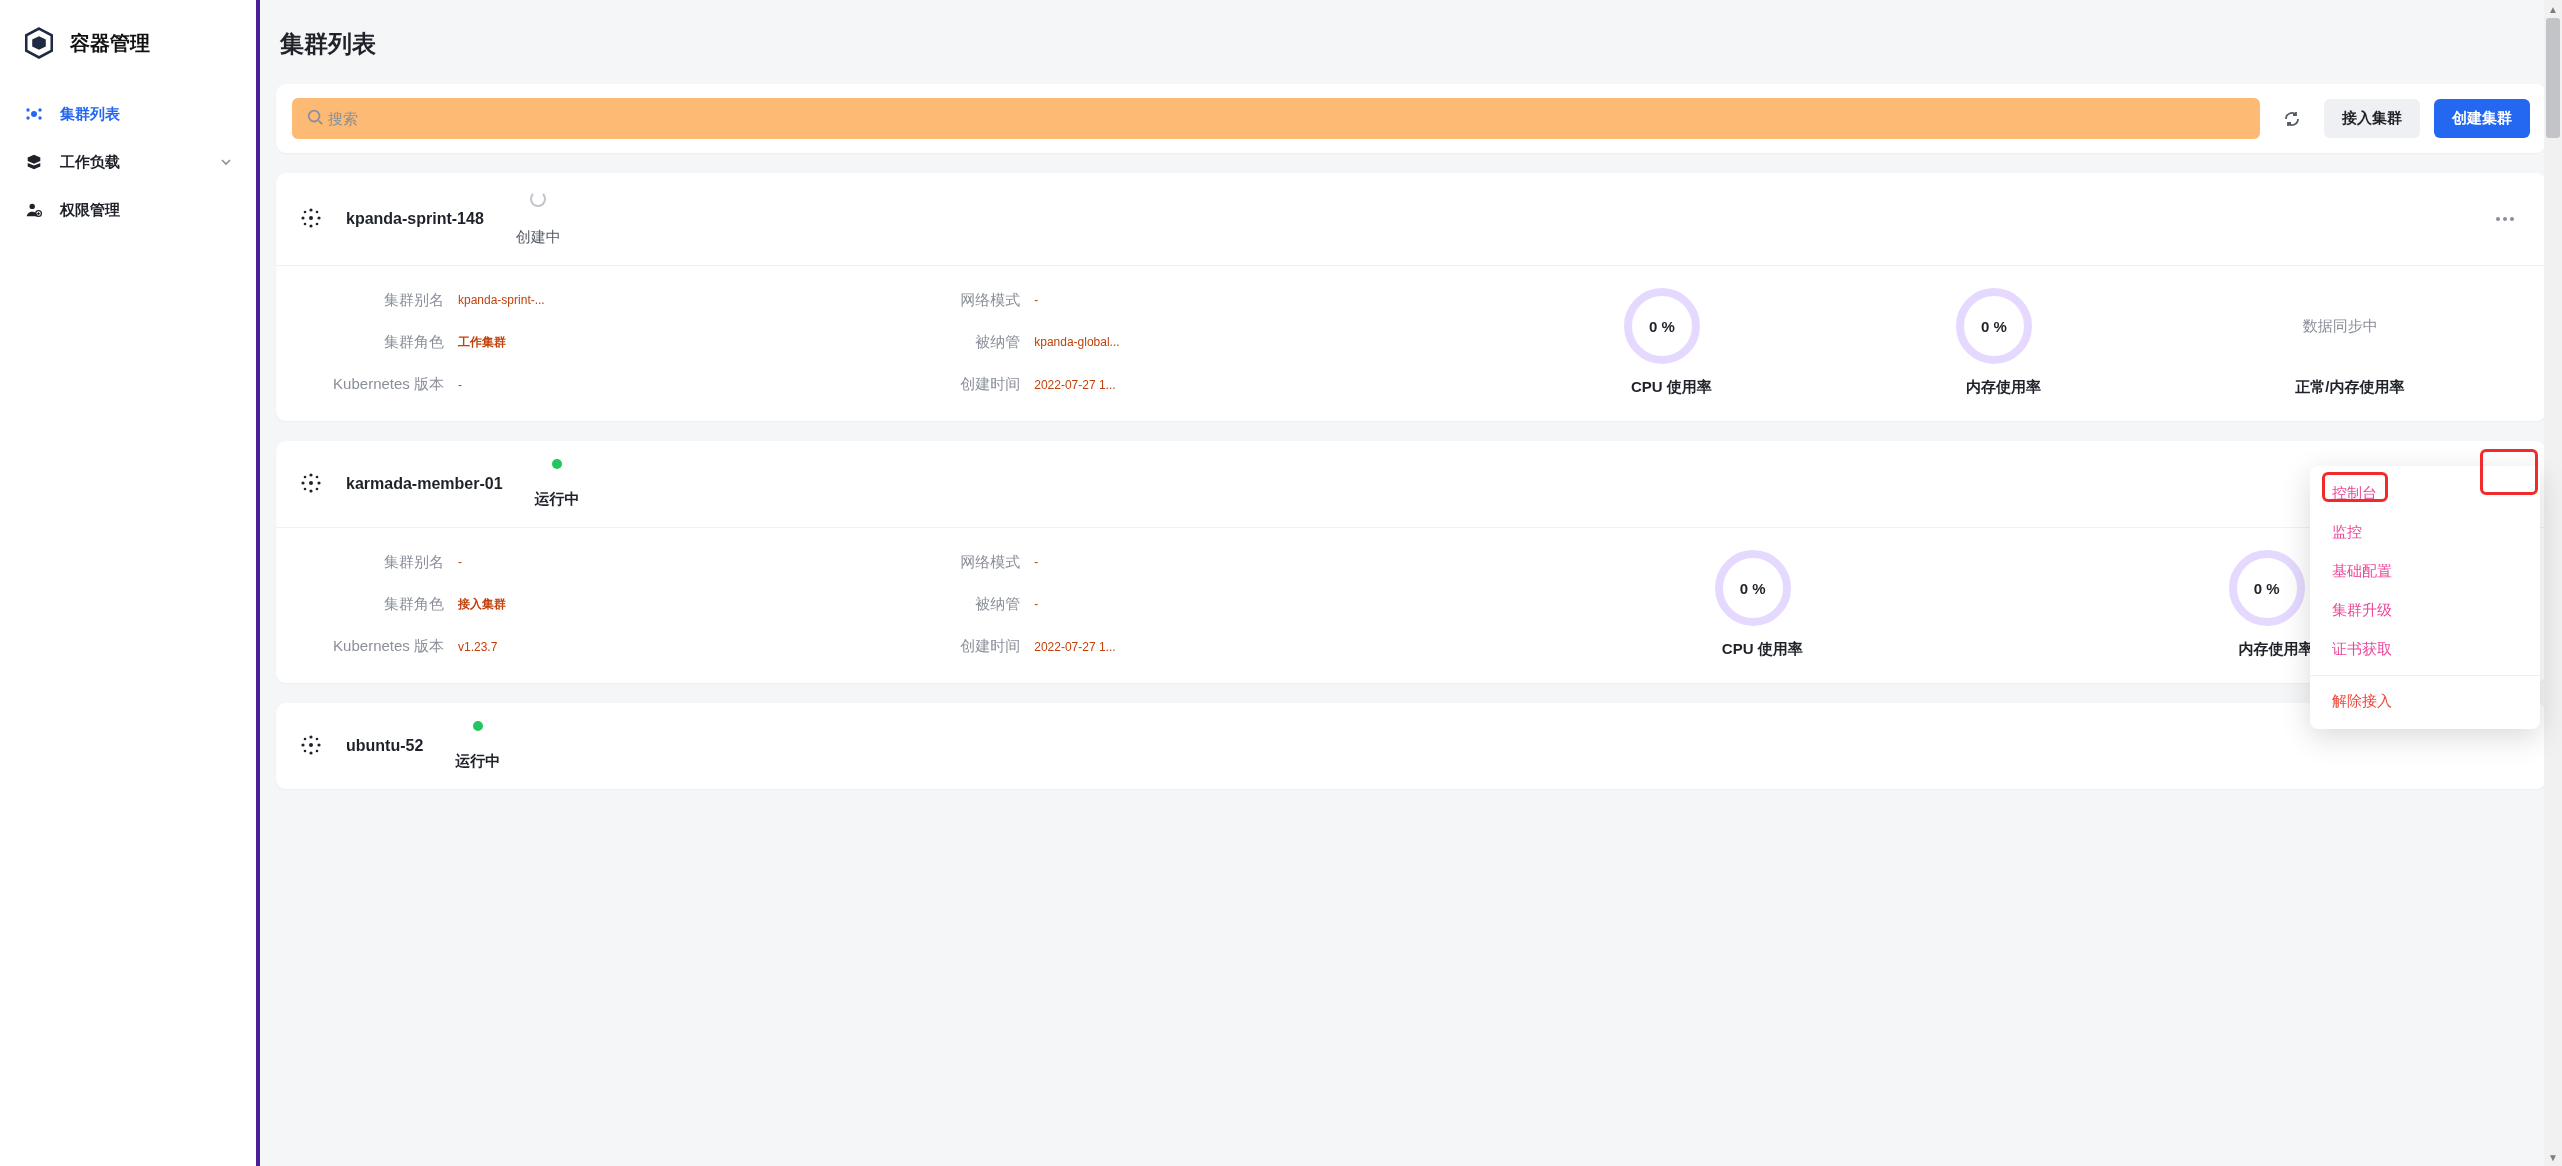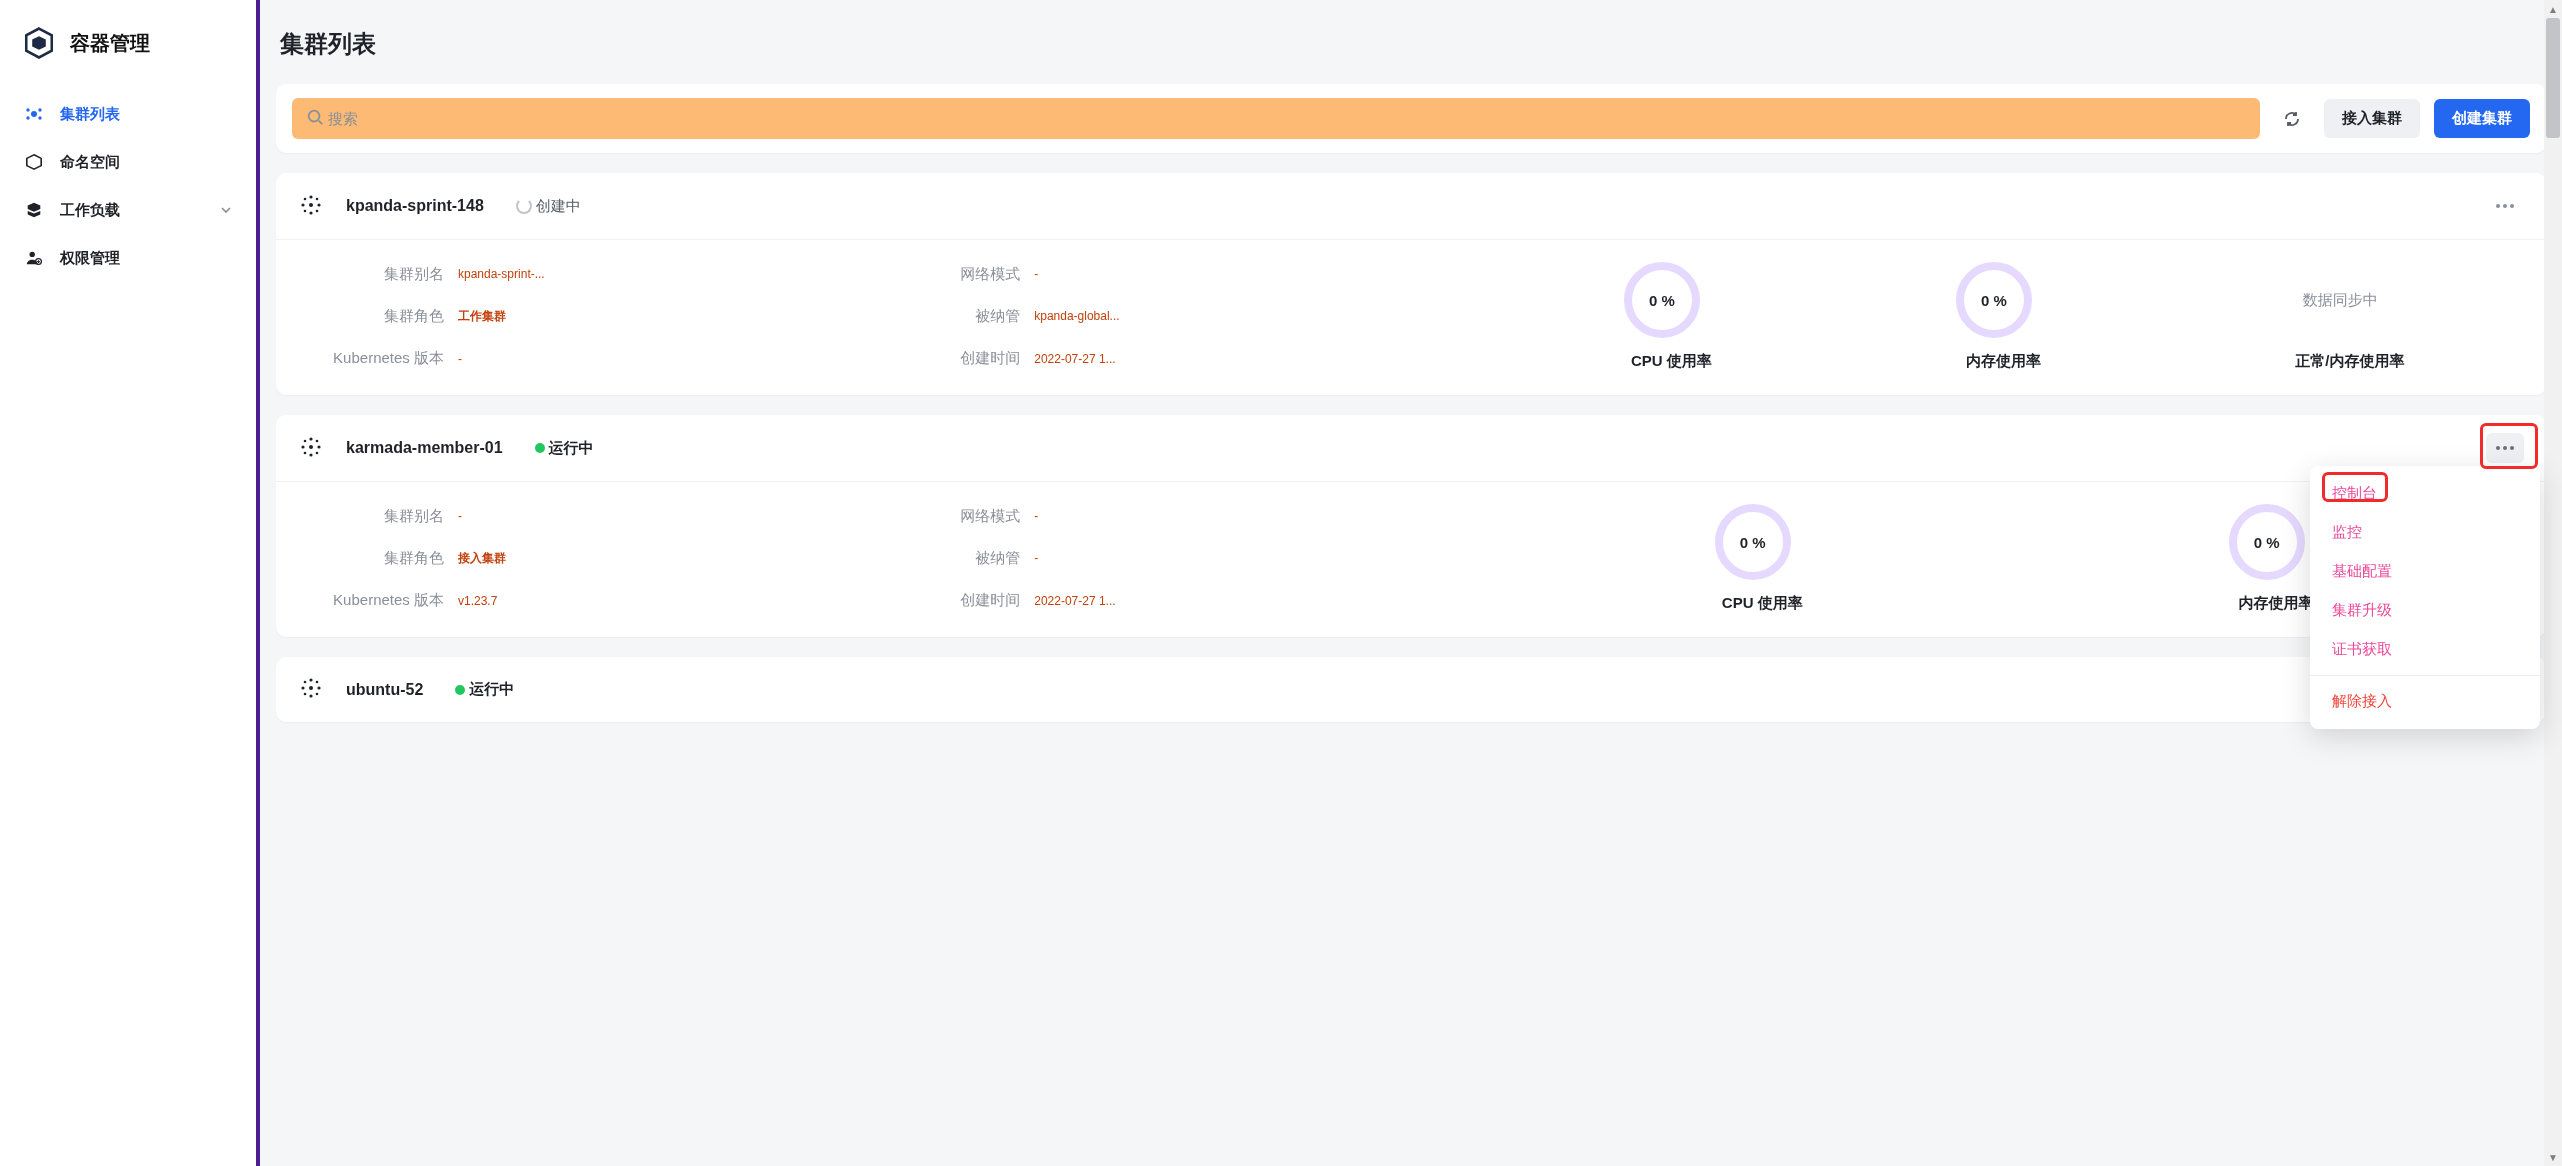--- a/index.html
+++ b/index.html
@@ -106,21 +106,21 @@
   .cluster-card { padding: 0; }
   .cluster-head {
     display: flex;
     align-items: center;
     gap: 14px;
     padding: 18px 22px;
     border-bottom: 1px solid #f0f1f3;
   }
   .cluster-head .dots-icon { margin-right: 8px; }
   .cluster-name { font-size: 16px; font-weight: 600; color: #1f2329; }
-  .status-wrap { display:flex; align-items:center; gap:4px; margin-left: 18px; }
+  .status-wrap { display:flex; align-items:center; gap:21px; margin-left: 18px; flex-direction: column; }
   .status-dot { width:10px; height:10px; border-radius:50%; }
   .status-dot.green { background:#22c55e; }
   .status-text { color:#565c66; font-size:15px; }
   .spinner-icon {
     width:16px; height:16px;
     border: 2px solid #c0c4cc;
     border-top-color: transparent;
     border-radius:50%;
     display:inline-block;
   }
@@ -236,28 +236,20 @@
         <span class="nav-icon">
           <svg width="20" height="20" viewBox="0 0 20 20">
             <circle cx="10" cy="10" r="3" fill="#2468f2"></circle>
             <circle cx="4" cy="6" r="1.7" fill="#2468f2"></circle>
             <circle cx="16" cy="6" r="1.7" fill="#2468f2"></circle>
             <circle cx="4" cy="14" r="1.7" fill="#2468f2"></circle>
             <circle cx="16" cy="14" r="1.7" fill="#2468f2"></circle>
           </svg>
         </span>
         <span>集群列表</span>
-      </div>
-      <div class="nav-item">
-        <span class="nav-icon">
-          <svg width="18" height="18" viewBox="0 0 20 20">
-              <path d="M10 2l8 4v8l-8 4-8-4V6l8-4z" fill="none" stroke="#1f2329" stroke-width="1.8"></path>
-            </svg>
-        </span>
-        <span>命名空间</span>
       </div>
       <div class="nav-item">
         <span class="nav-icon">
           <svg width="18" height="18" viewBox="0 0 20 20">
               <path d="M3 5l7-3 7 3v4l-7 3-7-3V5zm0 6l7 3 7-3v4l-7 3-7-3v-4z" fill="#1f2329"></path>
             </svg>
         </span>
         <span>工作负载</span>
         <span class="nav-chevron">
           <svg width="12" height="12" viewBox="0 0 12 12">

